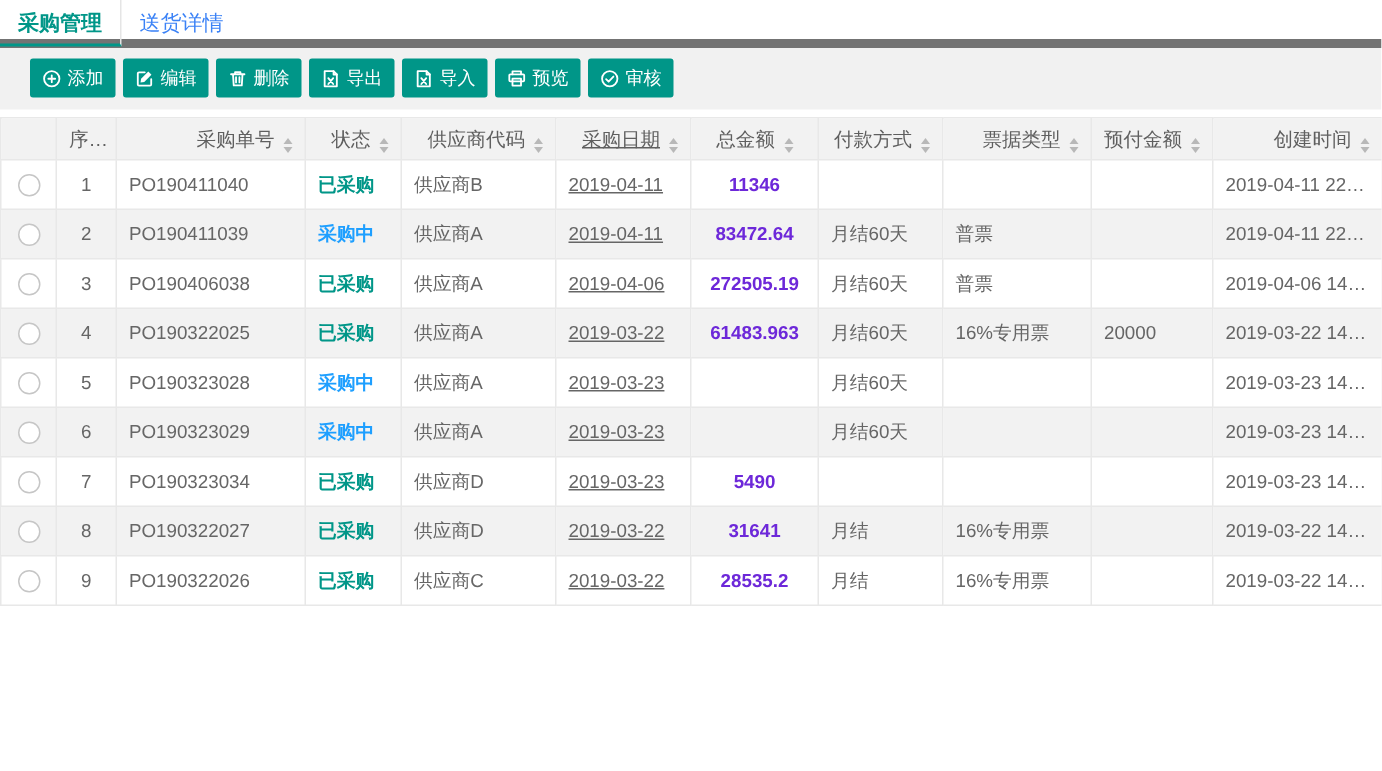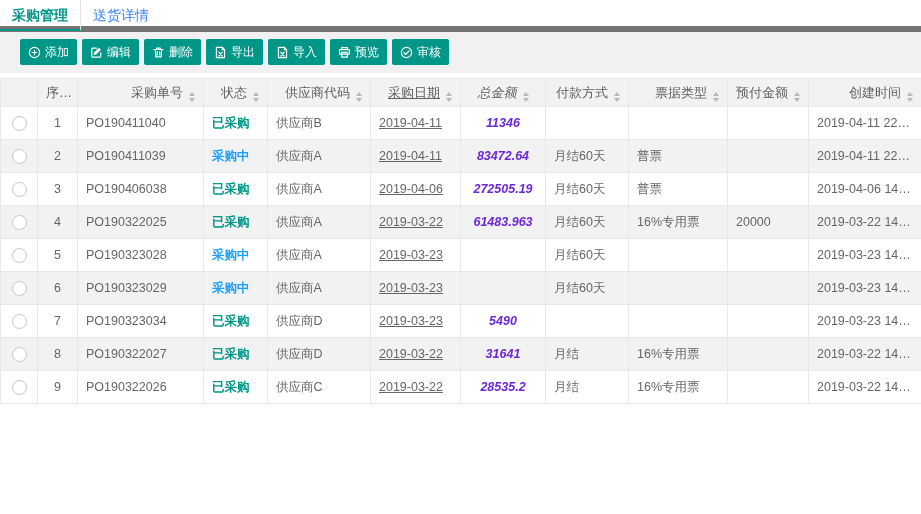--- a/index.html
+++ b/index.html
@@ -24,21 +24,21 @@
   .bicon path, .bicon circle, .bicon rect { fill:none; stroke:#fff; stroke-width:1.5; stroke-linecap:round; stroke-linejoin:round; }
   .bicon .solid { fill:#fff; stroke:none; }
   
   table { border-collapse:collapse; table-layout:fixed; width:921px; font-size:12.5px; color:#666;border-radius:24px; }
   th, td { border:1px solid var(--border); padding:0 8px; overflow:hidden; white-space:nowrap; text-overflow:ellipsis; }
   th { background:var(--stripe); font-weight:400; height:28px; font-size:13px; color:#5f5f5f; text-align:right; }
   td { height:33px; background:#fff; }
   tr.stripe td { background:var(--stripe); }
   .col-radio { width:37px; } .col-seq { width:40px; } .col-po { width:126px; }
   .col-status { width:64px;margin-top:23px; } .col-supplier { width:103px; } .col-purchase_date { width:90px;text-decoration:underline; }
-  .col-total_amount { width:85px;font-style:italic; } .col-payment { width:83px; } .col-invoice_type { width:99px;margin-top:32px; }
+  .col-total_amount { width:85px; } .col-payment { width:83px; } .col-invoice_type { width:99px;margin-top:32px; }
   .col-prepaid { width:81px; } .col-created { width:113px; }
   th.col-seq, td.col-seq, th.col-total_amount, td.col-total_amount, td.col-radio, th.col-radio { text-align:center; }
   td.col-total_amount { font-weight:700; color:#6d28d9; }
   td.st-green { color:var(--accent); font-weight:700; }
   td.st-blue  { color:var(--blue);  font-weight:700; }
   .radio {
     display:inline-block; width:15px; height:15px; border:1px solid #c6c6c6; border-radius:50%;
     background:#fff; vertical-align:middle; cursor:pointer;
   }
   .sort { display:inline-flex; flex-direction:column; gap:2px; margin-left:6px; vertical-align:1px; cursor:pointer; }

